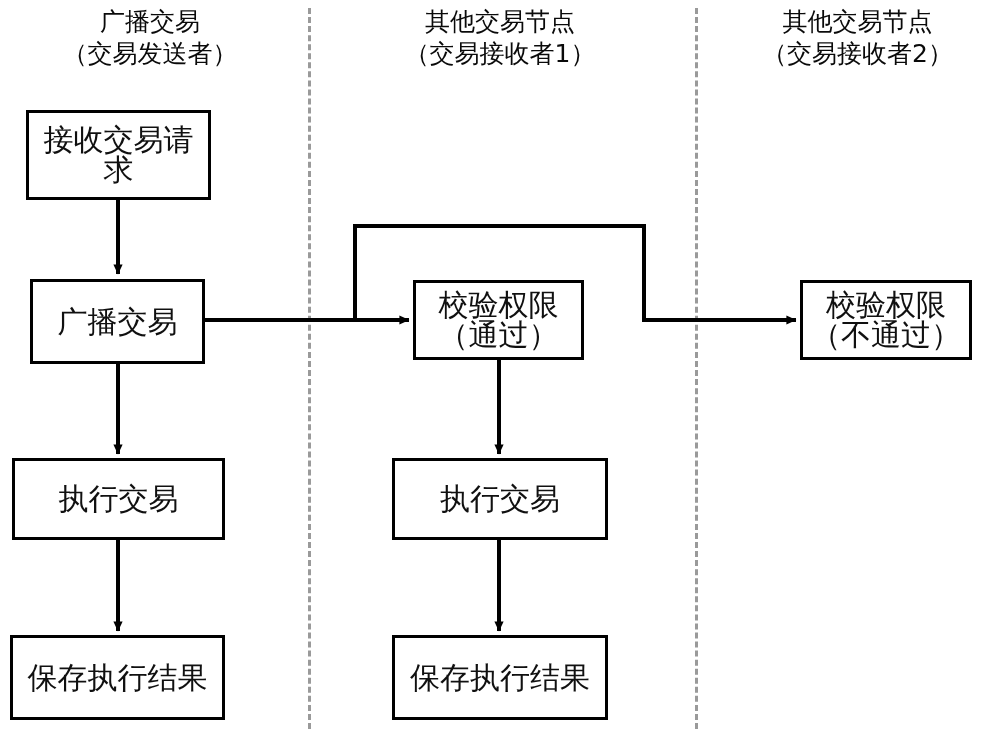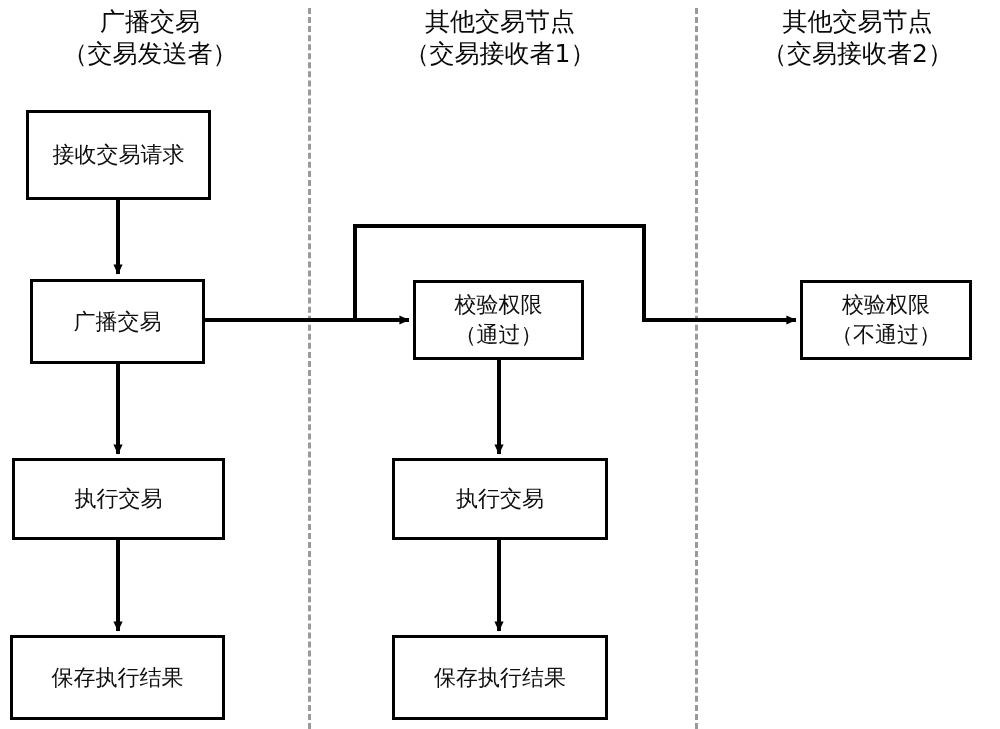--- a/index.html
+++ b/index.html
@@ -28,21 +28,21 @@
   .node {
     position: absolute;
     box-sizing: border-box;
     border: 3px solid #000000;
     background: #ffffff;
     display: flex;
     align-items: center;
     justify-content: center;
     text-align: center;
     color: #101010;
-    font-size: 22px;
+    font-size: 30px;
     line-height: 30px;
     white-space: pre-line;
     z-index: 3;
   }
   .divider {
     position: absolute;
     width: 0;
     border-left: 3px dashed #9a9a9a;
     z-index: 1;
   }

